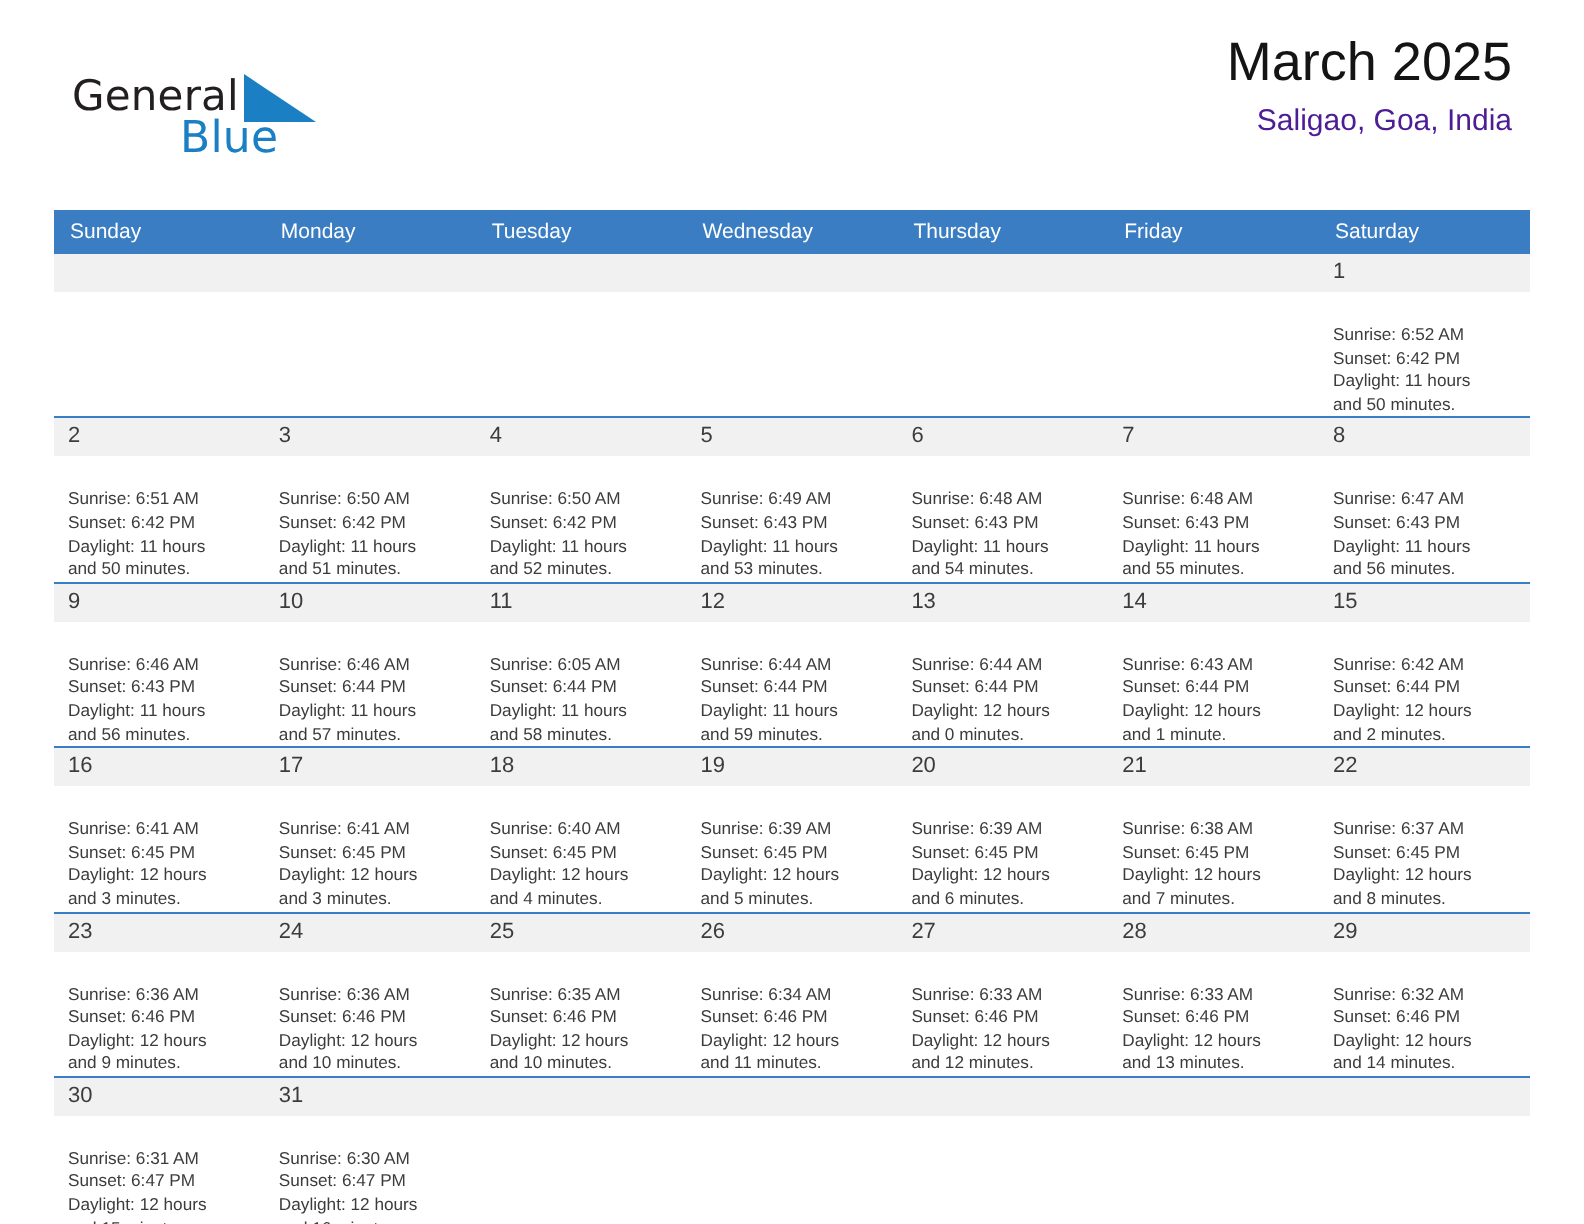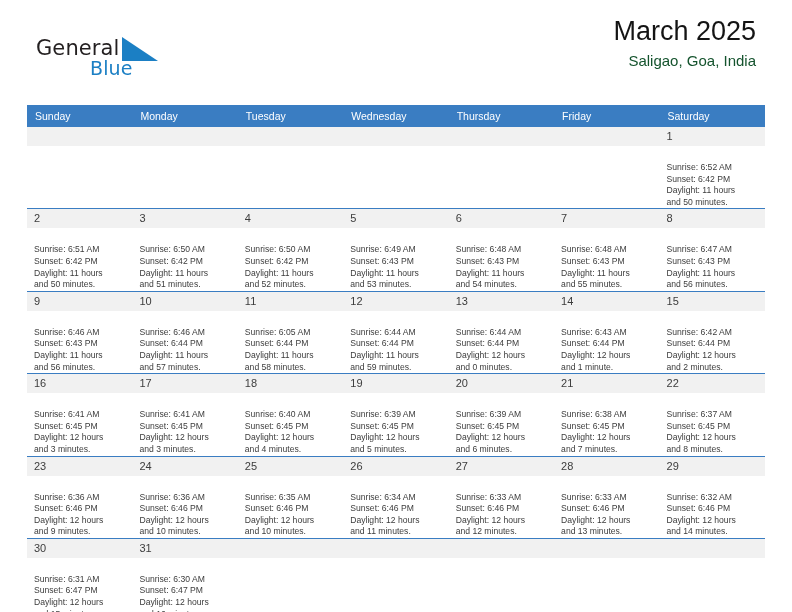--- a/index.html
+++ b/index.html
@@ -48,21 +48,21 @@
     font-size: 21px;
     letter-spacing: 0.1px;
     color: #231f20;
     font-family: "DejaVu Sans", sans-serif;
     font-weight: 400;
   }
   .logo-blue {
     position: absolute;
     left: 54px;
     top: 21px;
-    font-size: 19px;
+    font-size: 22px;
     letter-spacing: 0.1px;
     color: #1b7fc4;
     font-family: "DejaVu Sans", sans-serif;
     font-weight: 400;
     text-align: right;
   }
   .logo-flag {
     position: absolute;
     left: 86px;
     top: 1px;
@@ -80,21 +80,21 @@
   .cal-title {
     font-size: 27px;
     font-weight: 400;
     color: #141414;
     line-height: 34px;
     white-space: nowrap;
   }
   .cal-subtitle {
     font-size: 15px;
     font-weight: 400;
-    color: #14532d;
+    color: #4c1d95;
     line-height: 22px;
     margin-top: 2px;
     white-space: nowrap;
   }
 
   
   .calendar {
     position: absolute;
     left: 27px;
     top: 105px;

